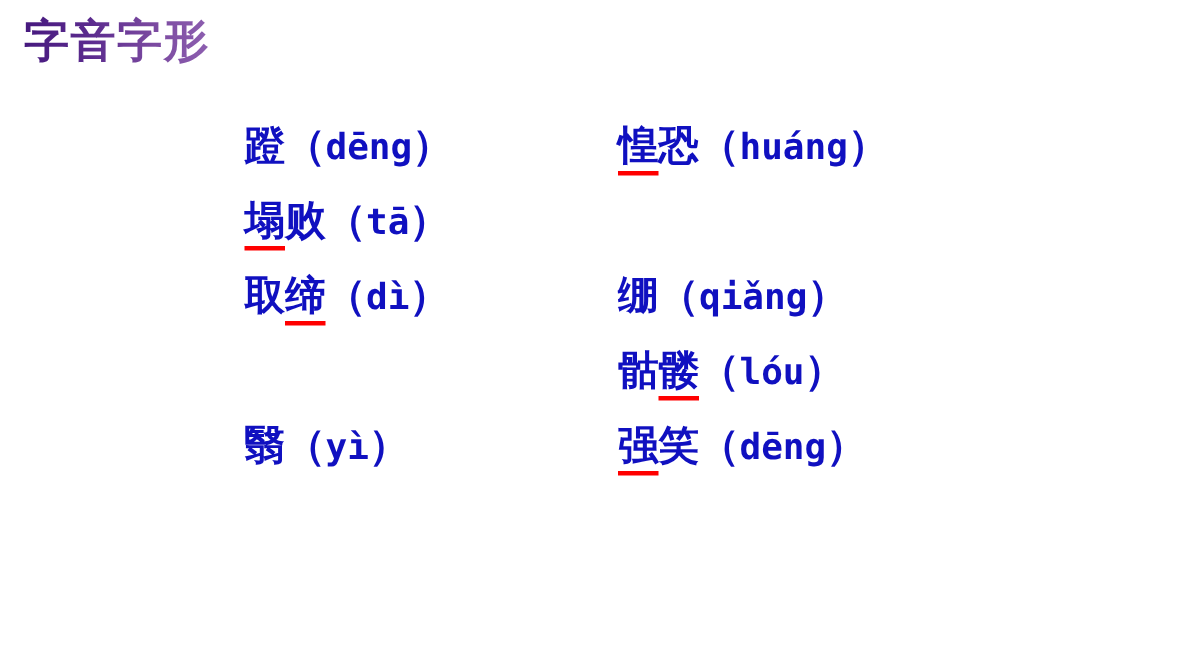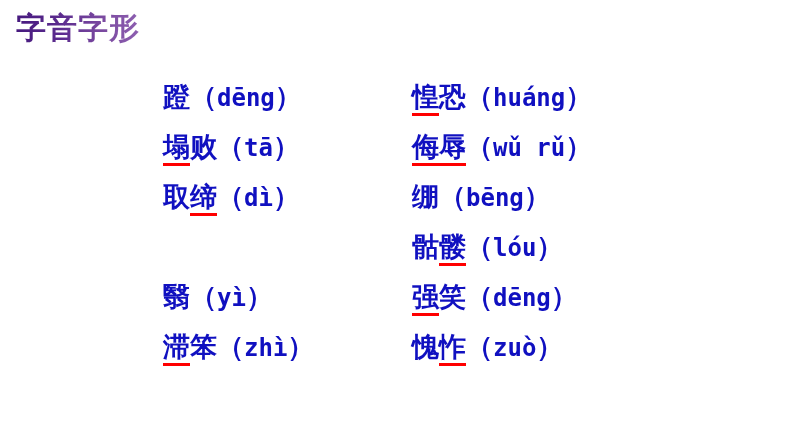--- a/index.html
+++ b/index.html
@@ -97,52 +97,41 @@
       </div>
       <div class="entry col2">
         <span class="hanzi"><span class="mk">惶</span><span>恐</span></span><span class="paren">（</span><span class="pinyin">huáng</span><span class="paren">）</span>
       </div>
     </div>
 
     <div class="word-row">
       <div class="entry col1">
         <span class="hanzi"><span class="mk">塌</span><span>败</span></span><span class="paren">（</span><span class="pinyin">tā</span><span class="paren">）</span>
       </div>
-      <div class="entry col2">
-        <span class="hanzi"><span class="mk">侮辱</span><span></span></span><span class="paren">（</span><span class="pinyin">wǔ rǔ</span><span class="paren">）</span>
-      </div>
     </div>
 
     <div class="word-row">
       <div class="entry col1">
         <span class="hanzi"><span>取</span><span class="mk">缔</span></span><span class="paren">（</span><span class="pinyin">dì</span><span class="paren">）</span>
       </div>
       <div class="entry col2">
-        <span class="hanzi"><span>绷</span></span><span class="paren">（</span><span class="pinyin">bēng</span><span class="paren">）</span>
+        <span class="hanzi"><span>绷</span></span><span class="paren">（</span><span class="pinyin">qiǎng</span><span class="paren">）</span>
       </div>
     </div>
 
     <div class="word-row">
       <div class="entry col2">
         <span class="hanzi"><span>骷</span><span class="mk">髅</span></span><span class="paren">（</span><span class="pinyin">lóu</span><span class="paren">）</span>
       </div>
     </div>
 
     <div class="word-row">
       <div class="entry col1">
         <span class="hanzi"><span>翳</span></span><span class="paren">（</span><span class="pinyin">yì</span><span class="paren">）</span>
       </div>
       <div class="entry col2">
         <span class="hanzi"><span class="mk">强</span><span>笑</span></span><span class="paren">（</span><span class="pinyin">dēng</span><span class="paren">）</span>
       </div>
     </div>
 
-    <div class="word-row">
-      <div class="entry col1">
-        <span class="hanzi"><span class="mk">滞</span><span>笨</span></span><span class="paren">（</span><span class="pinyin">zhì</span><span class="paren">）</span>
-      </div>
-      <div class="entry col2">
-        <span class="hanzi"><span>愧</span><span class="mk">怍</span></span><span class="paren">（</span><span class="pinyin">zuò</span><span class="paren">）</span>
-      </div>
-    </div>
 
   </div>
 </div>
 
 </body></html>

